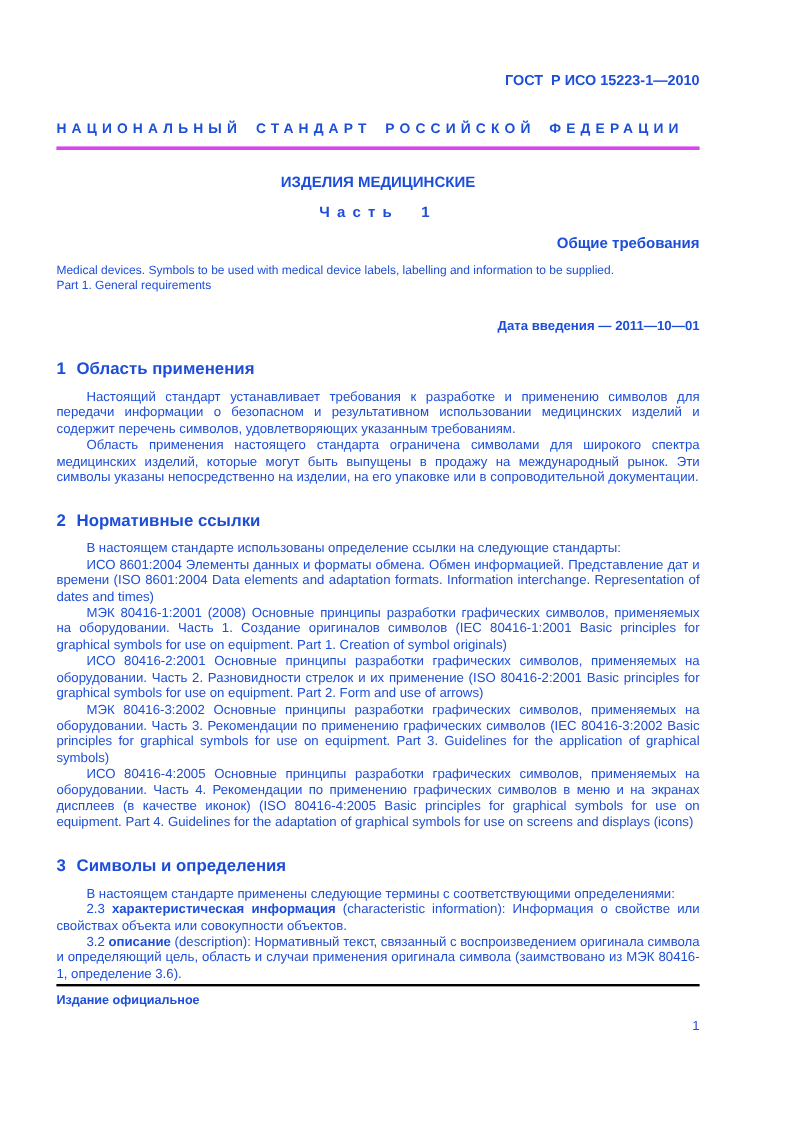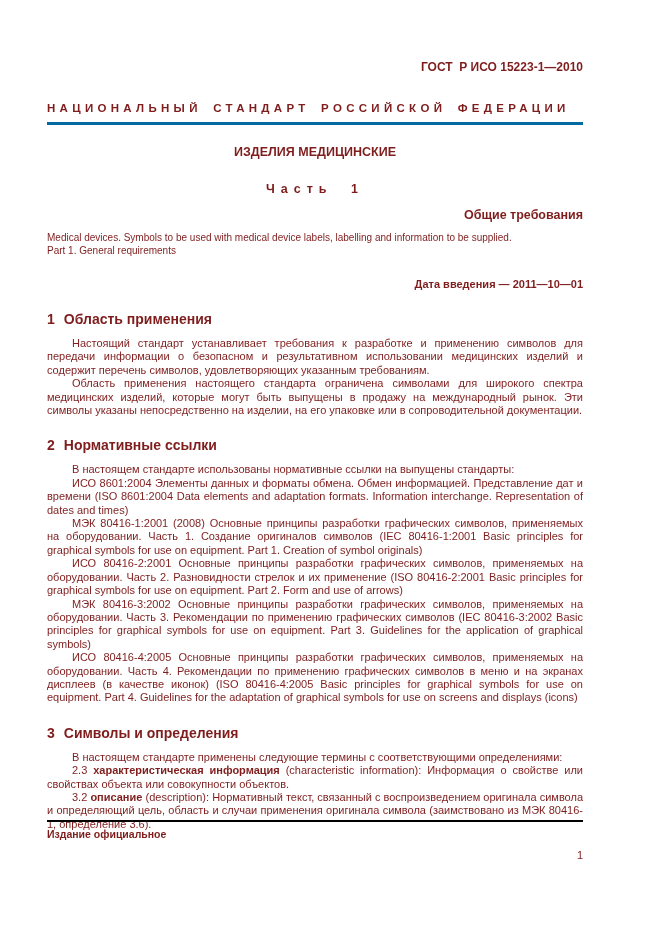--- a/index.html
+++ b/index.html
@@ -2,41 +2,41 @@
 <html><head>
 <meta charset="utf-8">
 <style>
   * { box-sizing: border-box; }
   html, body { margin: 0; padding: 0; background: #ffffff; }
   .page {
     position: relative;
     width: 661px;
     height: 936px;
     background: #ffffff;
-    color: #7f1d1d;
+    color: #1d4ed8;
     font-family: "Liberation Sans", sans-serif;
     overflow: hidden;
   }
   .content {
     position: absolute;
     left: 47px;
     top: 0;
     width: 536px;
   }
   .doc-code {
     padding-top: 60px;
     text-align: right;
     font-weight: bold;
     font-size: 12px;
     line-height: 14px;
     white-space: pre;
   }
   .nat-standard-wrap {
     margin-top: 28px;
-    border-bottom: 3px solid #0369a1;
+    border-bottom: 3px solid #d946ef;
     padding-bottom: 7px;
   }
   .nat-standard {
     font-weight: bold;
     font-size: 11.5px;
     line-height: 13px;
     letter-spacing: 4.3px;
     word-spacing: 4px;
     white-space: nowrap;
   }
@@ -51,21 +51,21 @@
     margin-top: 8px;
     text-align: center;
     font-weight: bold;
     font-size: 12.5px;
     line-height: 17px;
     max-width: 506px;
     margin-left: auto;
     margin-right: auto;
   }
   .doc-part {
-    margin-top: 22px;
+    margin-top: 10px;
     text-align: center;
     font-weight: bold;
     font-size: 12.5px;
     line-height: 15px;
     letter-spacing: 6px;
     word-spacing: 9px;
   }
   .doc-part-title {
     margin-top: 11px;
     text-align: right;
@@ -149,21 +149,21 @@
     <div class="intro-date">Дата введения — 2011—10—01</div>
 
     <div>
       <h2 class="sec-heading"><span class="sec-num">1</span><span>Область применения</span></h2>
       <p class="body-p">Настоящий стандарт устанавливает требования к разработке и применению символов для передачи информации о безопасном и результативном использовании медицинских изделий и содержит перечень символов, удовлетворяющих указанным требованиям.</p>
       <p class="body-p">Область применения настоящего стандарта ограничена символами для широкого спектра медицинских изделий, которые могут быть выпущены в продажу на международный рынок. Эти символы указаны непосредственно на изделии, на его упаковке или в сопроводительной документации.</p>
     </div>
 
     <div>
       <h2 class="sec-heading"><span class="sec-num">2</span><span>Нормативные ссылки</span></h2>
-      <p class="body-p">В настоящем стандарте использованы нормативные ссылки на выпущены стандарты:</p>
+      <p class="body-p">В настоящем стандарте использованы определение ссылки на следующие стандарты:</p>
       <p class="body-p">ИСО 8601:2004 Элементы данных и форматы обмена. Обмен информацией. Представление дат и времени (ISO 8601:2004 Data elements and adaptation formats. Information interchange. Representation of dates and times)</p>
       <p class="body-p">МЭК 80416-1:2001 (2008) Основные принципы разработки графических символов, применяемых на оборудовании. Часть 1. Создание оригиналов символов (IEC 80416-1:2001 Basic principles for graphical symbols for use on equipment. Part 1. Creation of symbol originals)</p>
       <p class="body-p">ИСО 80416-2:2001 Основные принципы разработки графических символов, применяемых на оборудовании. Часть 2. Разновидности стрелок и их применение (ISO 80416-2:2001 Basic principles for graphical symbols for use on equipment. Part 2. Form and use of arrows)</p>
       <p class="body-p">МЭК 80416-3:2002 Основные принципы разработки графических символов, применяемых на оборудовании. Часть 3. Рекомендации по применению графических символов (IEC 80416-3:2002 Basic principles for graphical symbols for use on equipment. Part 3. Guidelines for the application of graphical symbols)</p>
       <p class="body-p">ИСО 80416-4:2005 Основные принципы разработки графических символов, применяемых на оборудовании. Часть 4. Рекомендации по применению графических символов в меню и на экранах дисплеев (в качестве иконок) (ISO 80416-4:2005 Basic principles for graphical symbols for use on equipment. Part 4. Guidelines for the adaptation of graphical symbols for use on screens and displays (icons)</p>
     </div>
 
     <div>
       <h2 class="sec-heading"><span class="sec-num">3</span><span>Символы и определения</span></h2>
       <p class="body-p">В настоящем стандарте применены следующие термины с соответствующими определениями:</p>

